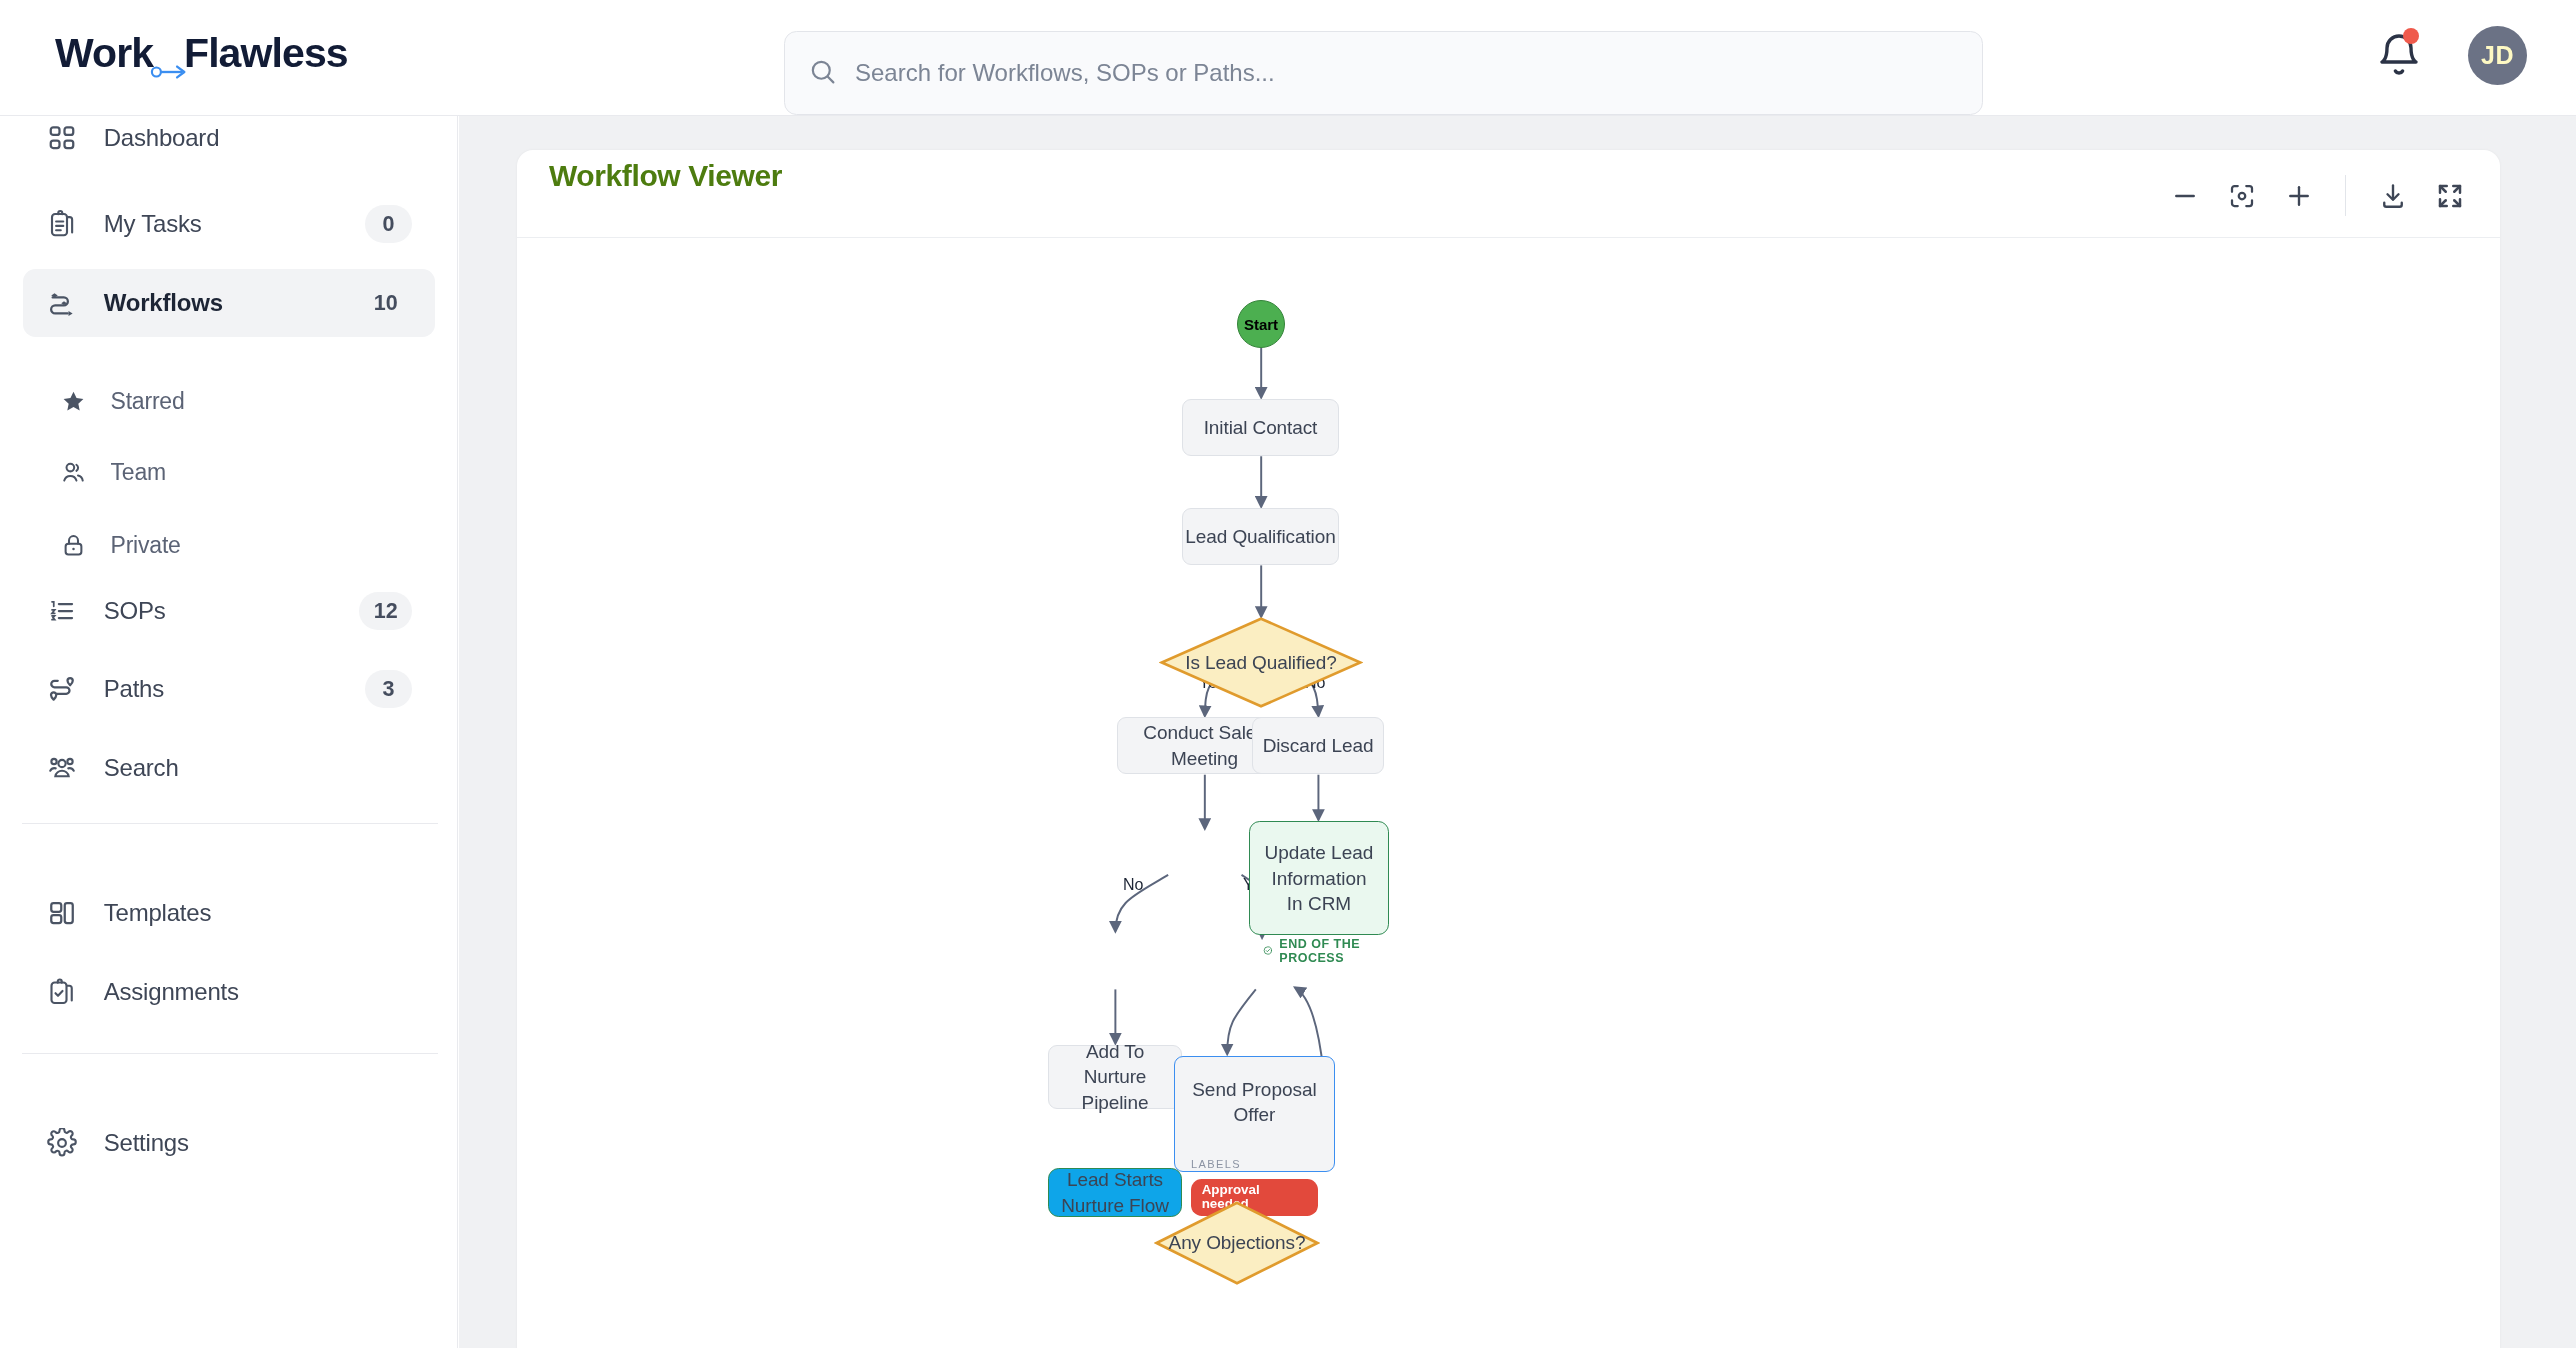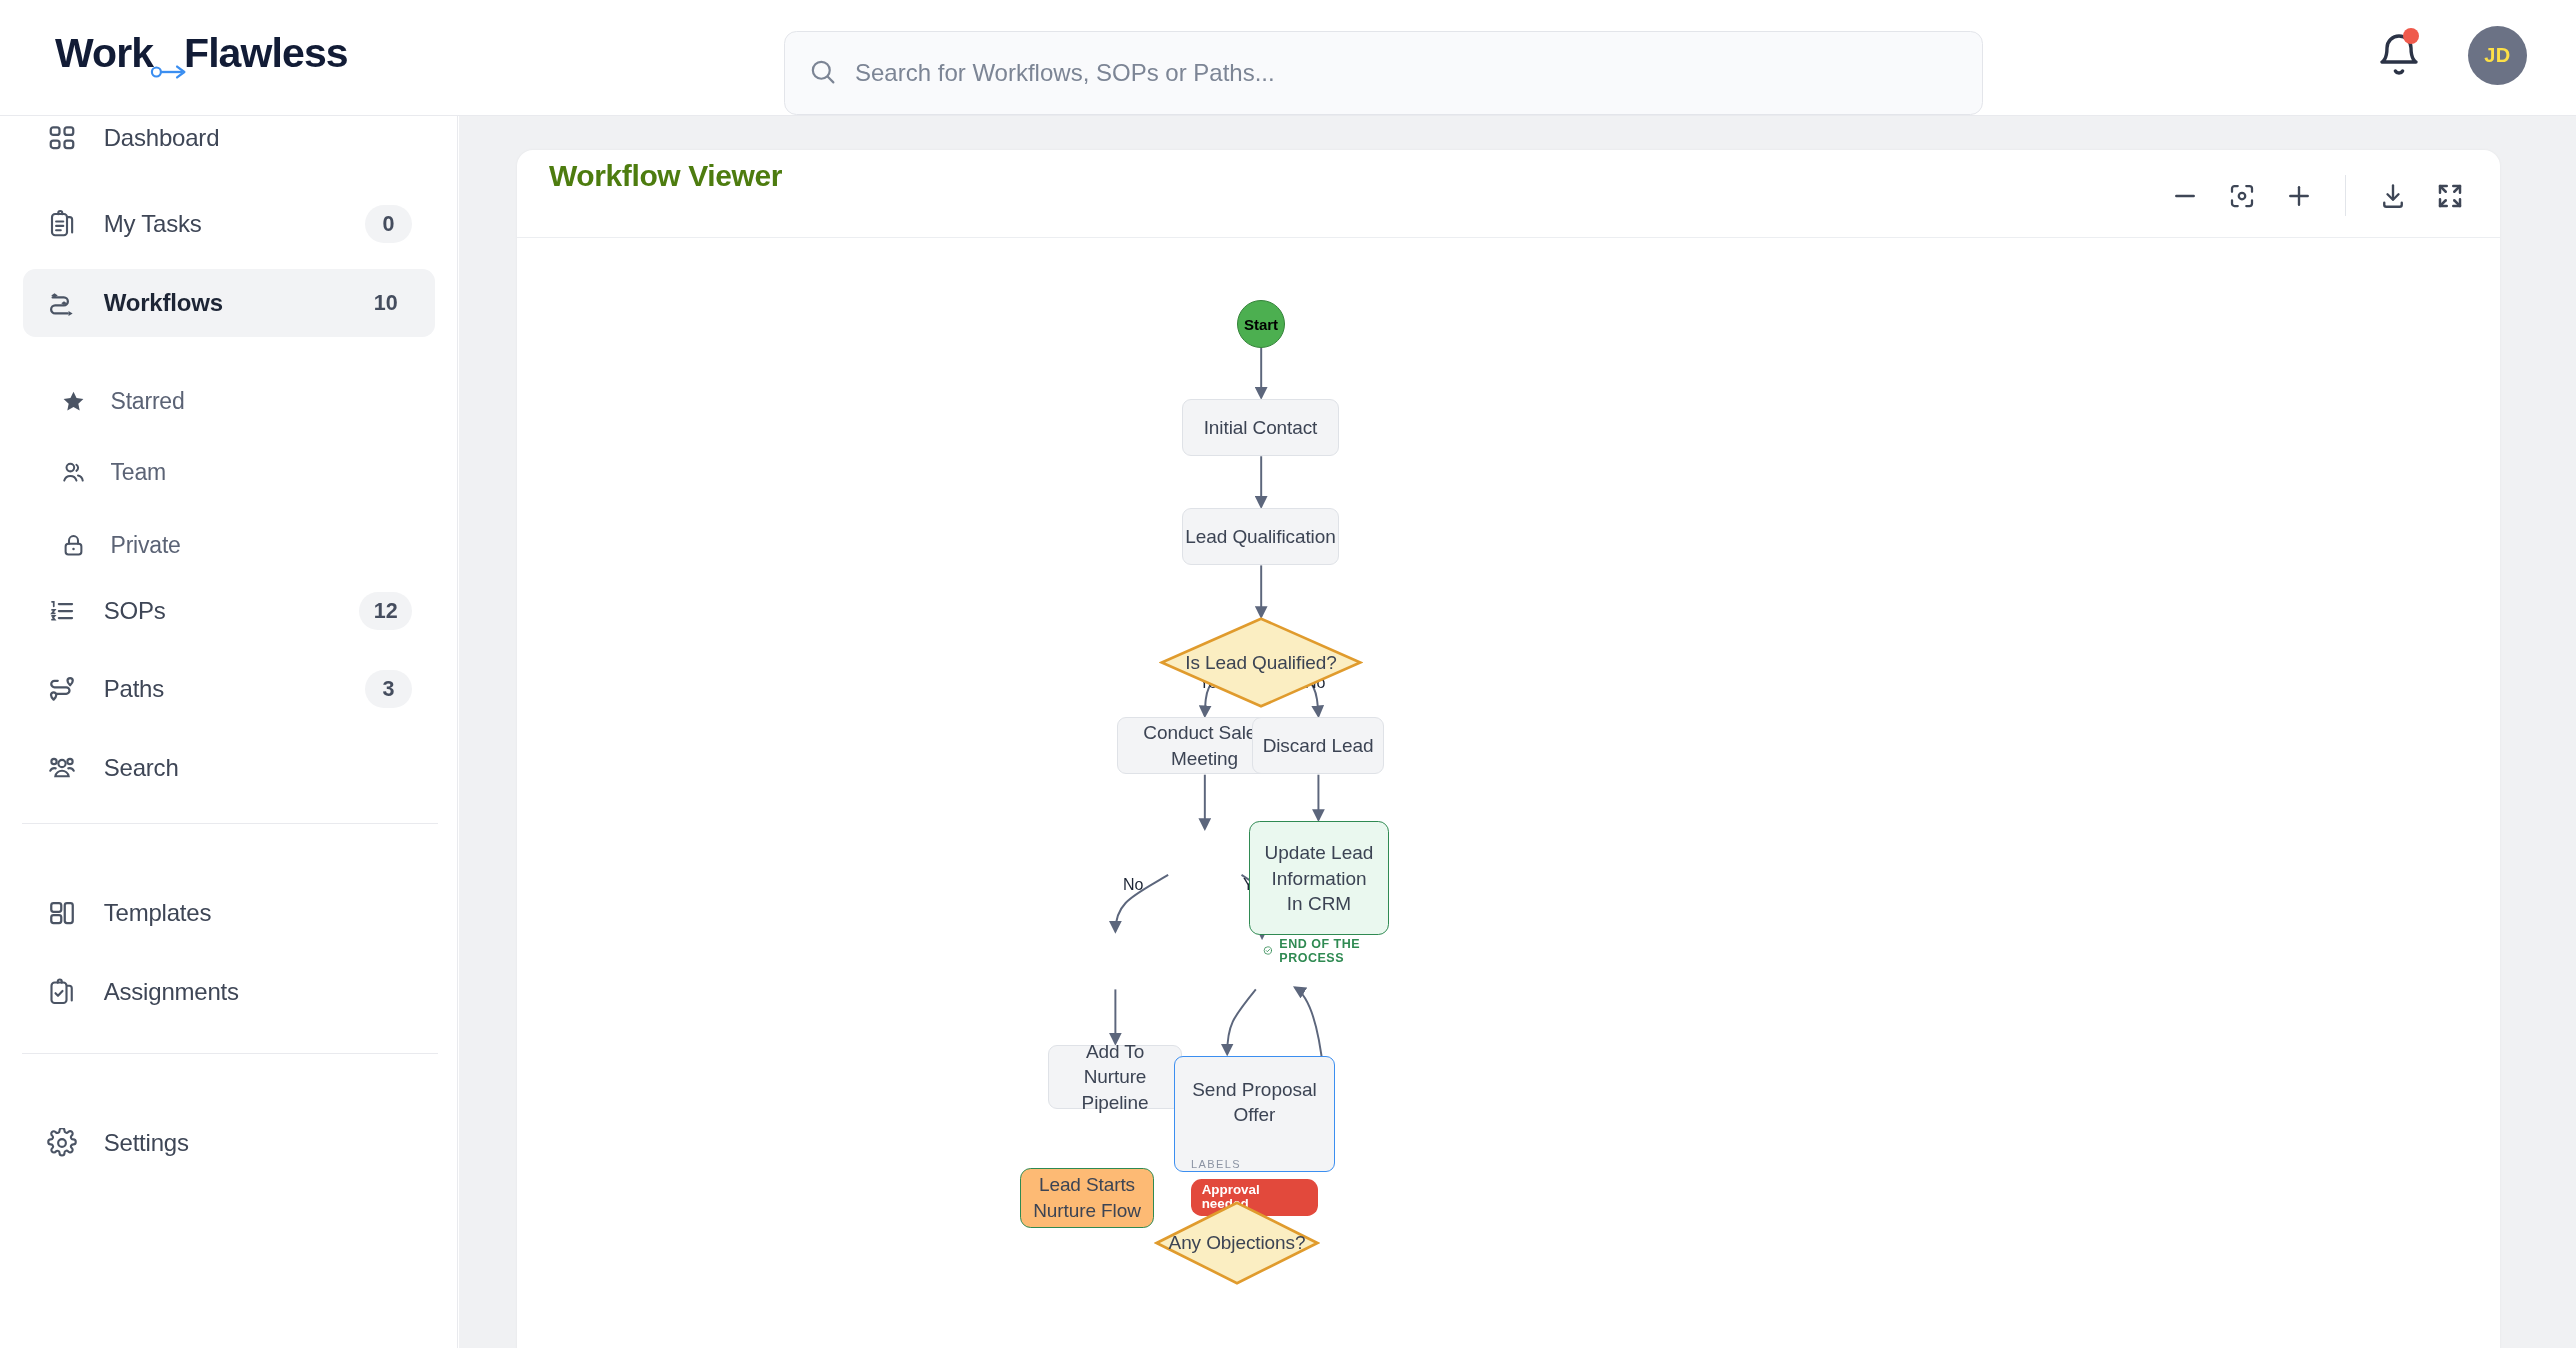--- a/index.html
+++ b/index.html
@@ -34,23 +34,23 @@
     color: #5b6375; width: 100%; margin-left: 18px;
   }
   .search-input::placeholder { color: #7c8595; }
   .bell-wrap { position: absolute; left: 2375px; top: 32px; width: 48px; height: 48px; }
   .bell-dot {
     position: absolute; left: 28px; top: -4.5px; width: 16px; height: 16px;
     border-radius: 50%; background: #ef5a4c;
   }
   .avatar {
     position: absolute; left: 2468px; top: 26px; width: 59px; height: 59px;
-    border-radius: 50%; background: #6b7285; color: #fde047;
+    border-radius: 50%; background: #6b7285; color: #fef9c3;
     display: flex; align-items: center; justify-content: center;
-    font-size: 20px; font-weight: 600; letter-spacing: 0.4px;
+    font-size: 25px; font-weight: 600; letter-spacing: 0.4px;
   }
   
   .sidebar {
     position: absolute; left: 0; top: 116px; width: 458px; height: 1233px;
     background: #ffffff; border-right: 0.9px solid #e9eaee;
   }
   .nav-item {
     position: absolute; left: 23px; width: 412px; height: 68px;
     display: flex; align-items: center; border-radius: 12.5px;
     padding: 0 23px 0 19.7px; cursor: pointer;
@@ -456,21 +456,21 @@
       <div class="node node-box" style="left:531px; top:807px; width:134px; height:64px; padding:0 9px;">
         <span>Add To Nurture Pipeline</span>
       </div>
 
       <div class="node-selected" style="position:absolute; left:657px; top:818px; width:161px; height:116px;">
         <div class="node-sel-title">Send Proposal Offer</div>
         <div class="node-sel-sub">LABELS</div>
         <span class="chip">Approval needed</span>
       </div>
 
-      <div class="node node-box" style="left:503px; top:930px; width:134px; height:60px; padding:0 9px; background:#fdba74; border:1.8px solid #2f8a52; border-radius:10.7px;">
+      <div class="node node-box" style="left:531px; top:930px; width:134px; height:49px; padding:0 9px; background:#0ea5e9; border:1.8px solid #2f8a52; border-radius:10.7px;">
         <span>Lead Starts Nurture Flow</span>
       </div>
 
       <div class="diamond-wrap" style="left:637px; top:962px; width:166px; height:86px;">
         <svg width="166" height="86" viewBox="0 0 186 96">
           <polygon points="93,3 183,48 93,93 3,48" fill="#fbeec2" stroke="#e09b2d" stroke-width="3"></polygon>
         </svg>
         <div class="diamond-label">Any Objections?</div>
       </div>
 

